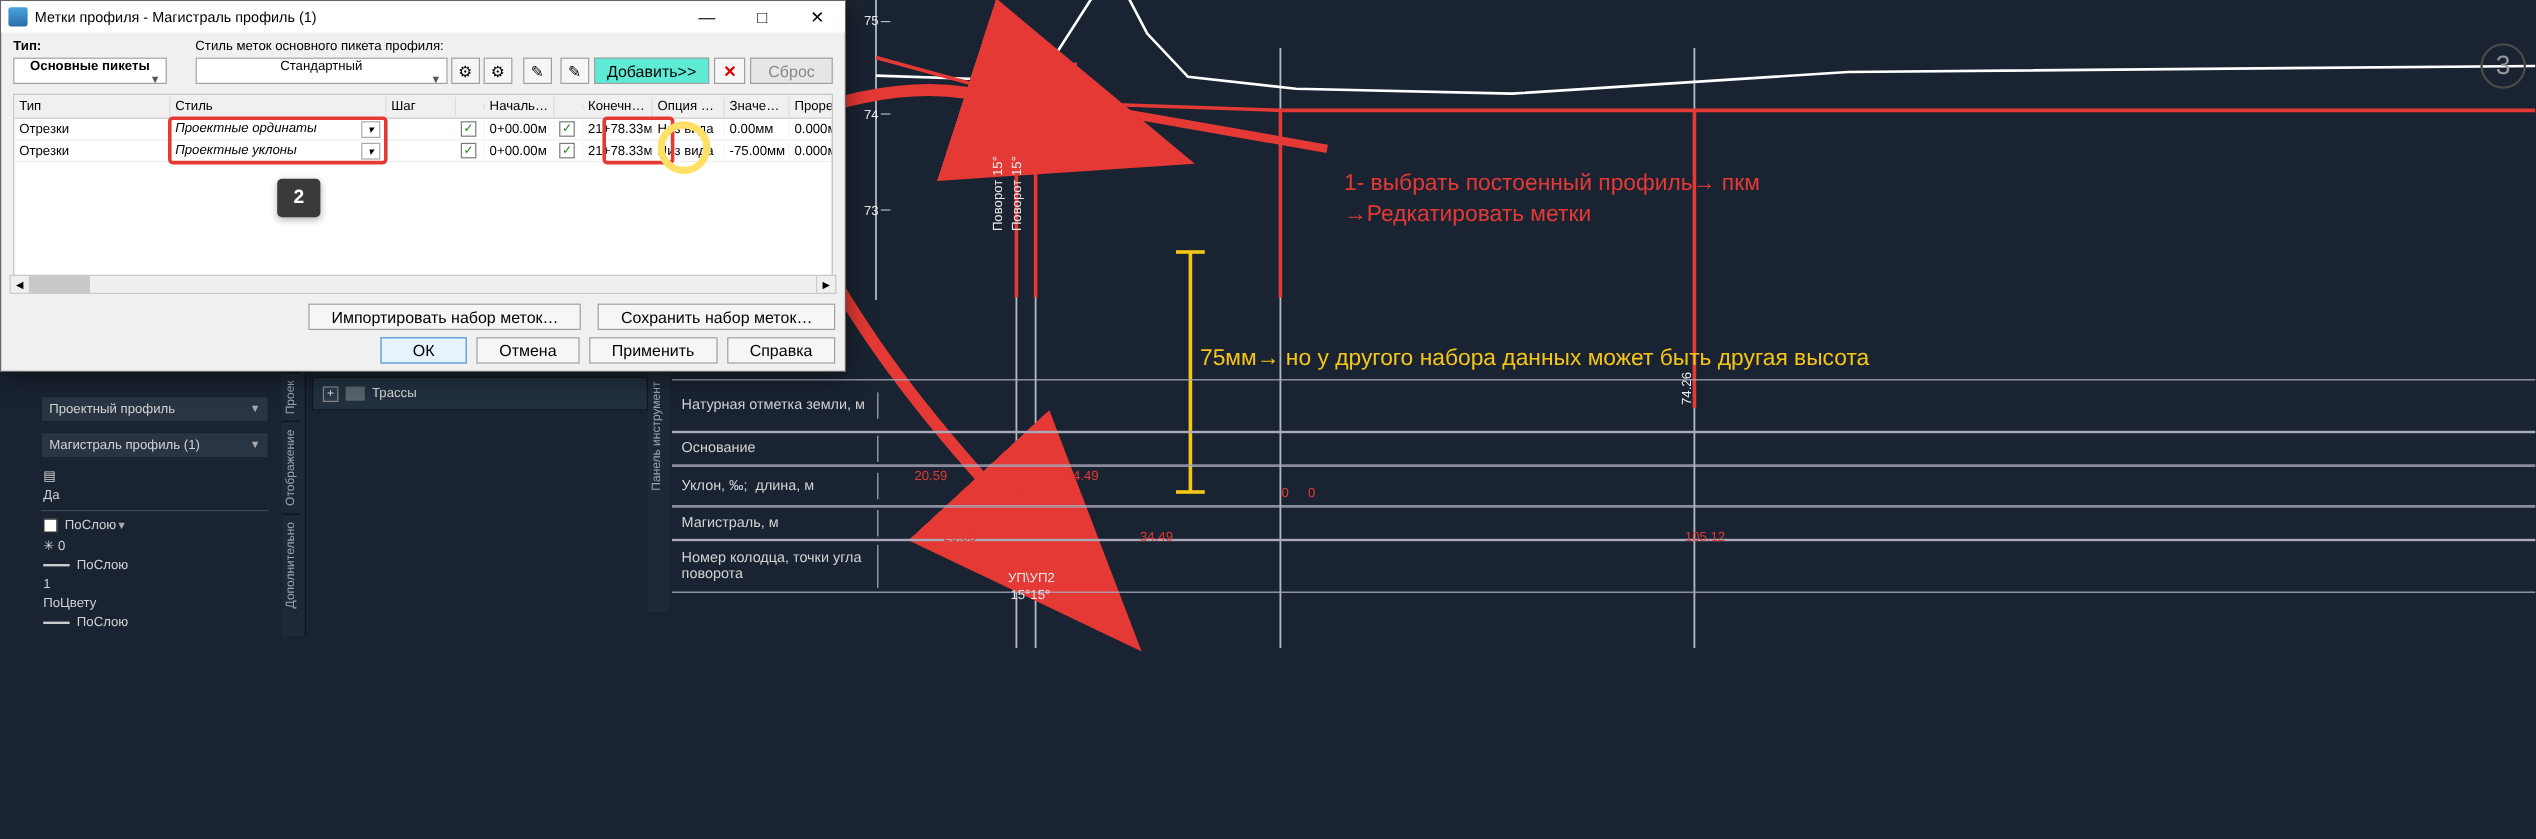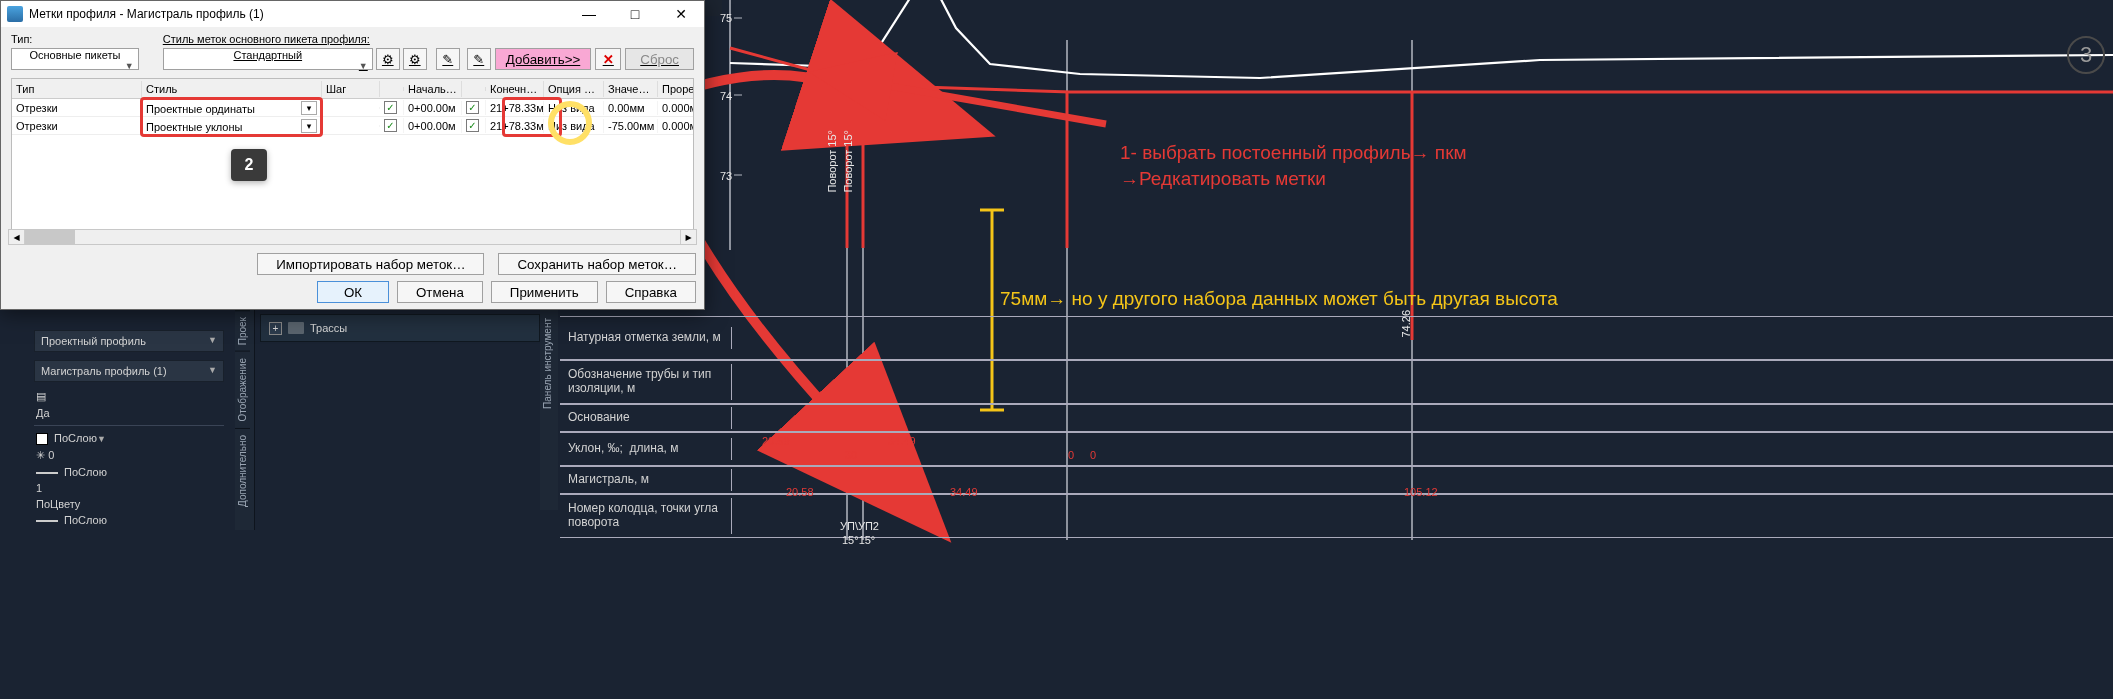--- a/index.html
+++ b/index.html
@@ -45,22 +45,22 @@
     width: 46px; height: 26px;
     text-align: center; line-height: 26px;
     font-size: 14px;
   }
 
   .dialog-body { padding: 6px 10px 0 10px; }
   .row-top {
     display: flex;
     gap: 24px;
   }
-  .col-type { width: 230px; }
-  .col-style { flex: 1; text-decoration: underline; }
+  .col-type { width: 230px; font-weight: bold; }
+  .col-style { flex: 1; }
   .lbl { font-size: 11px; margin-bottom: 3px; display:block; }
   .combo {
     display: flex; align-items: center;
     height: 22px;
     border: 1px solid #a0a0a0;
     background: #fff;
     padding: 0 4px;
     flex-direction: column;
   }
   .combo .chev { margin-left: auto; font-size: 9px; color:#555; }
@@ -75,21 +75,21 @@
   }
   .style-row { display:flex; }
 
   .toolbar-right {
     display:flex; align-items:center;
     gap: 4px;
     margin-left: 6px;
   }
   .btn-add {
     height: 22px; padding: 0 10px;
-    border:1px solid #a0a0a0; background:#f9a8d4;
+    border:1px solid #a0a0a0; background:#5eead4;
   }
   .btn-del {
     height: 22px; width: 26px;
     border:1px solid #a0a0a0; background:#f6f6f6;
     color:#d00; font-weight:bold;
   }
   .btn-reset {
     height: 22px; padding: 0 14px;
     border:1px solid #a0a0a0; background:#e6e6e6;
     color:#888;
@@ -119,21 +119,21 @@
     padding: 2px 4px;
     border-right:1px solid #ddd;
     white-space:nowrap; overflow:hidden; text-overflow:ellipsis;
   }
   .grid-row { height: 18px; border-bottom:1px solid #eee; }
   .grid-row > div {
     padding: 1px 4px;
     white-space:nowrap; overflow:hidden;
     border-right:1px solid #f4f4f4;
   }
-  .style-cell { display:flex; align-items:flex-end; }
+  .style-cell { display:flex; align-items:flex-start;font-style:italic; }
   .style-cell .sdrop { margin-left:auto;width:16px;height:14px;border:1px solid #aaa;font-size:9px;display:flex;align-items:center;justify-content:center;}
   .chk { width:13px;height:13px;border:1px solid #7a7a7a;background:#fff;display:inline-flex;align-items:center;justify-content:center;}
   .chk::after{content:"✓";color:#1a8a1a;font-size:10px;line-height:1;}
 
   .highlight-red {
     position:absolute;
     border:3px solid #e53935;
     border-radius:4px;
     pointer-events:none;
   }
@@ -517,24 +517,20 @@
 <div class="v-white" style="left:826px; top:130px;">Поворот 15°</div>
 <div class="v-white" style="left:842px; top:130px;">Поворот 15°</div>
 
 <div class="v-white" style="left:1400px; top:310px;">74.26</div>
 
 <div class="pf-table">
   <div class="pf-row h2">
     <div class="lblcell">Натурная отметка земли, м</div>
     <div class="rest"></div>
   </div>
-  <div class="pf-row h2">
-    <div class="lblcell">Обозначение трубы и тип изоляции, м</div>
-    <div class="rest"></div>
-  </div>
   <div class="pf-row">
     <div class="lblcell">Основание</div>
     <div class="rest"></div>
   </div>
   <div class="pf-row slope">
     <div class="lblcell"><span>Уклон, ‰;</span>&nbsp;&nbsp;<span>длина, м</span></div>
     <div class="rest">
 
       <svg style="position:absolute;left:0;top:0;width:100%;height:100%;" viewBox="0 0 1380 34" preserveAspectRatio="none">
         <polyline points="0,2 126,28 348,2 1380,2" fill="none" stroke="#e53935" stroke-width="2"></polyline>

